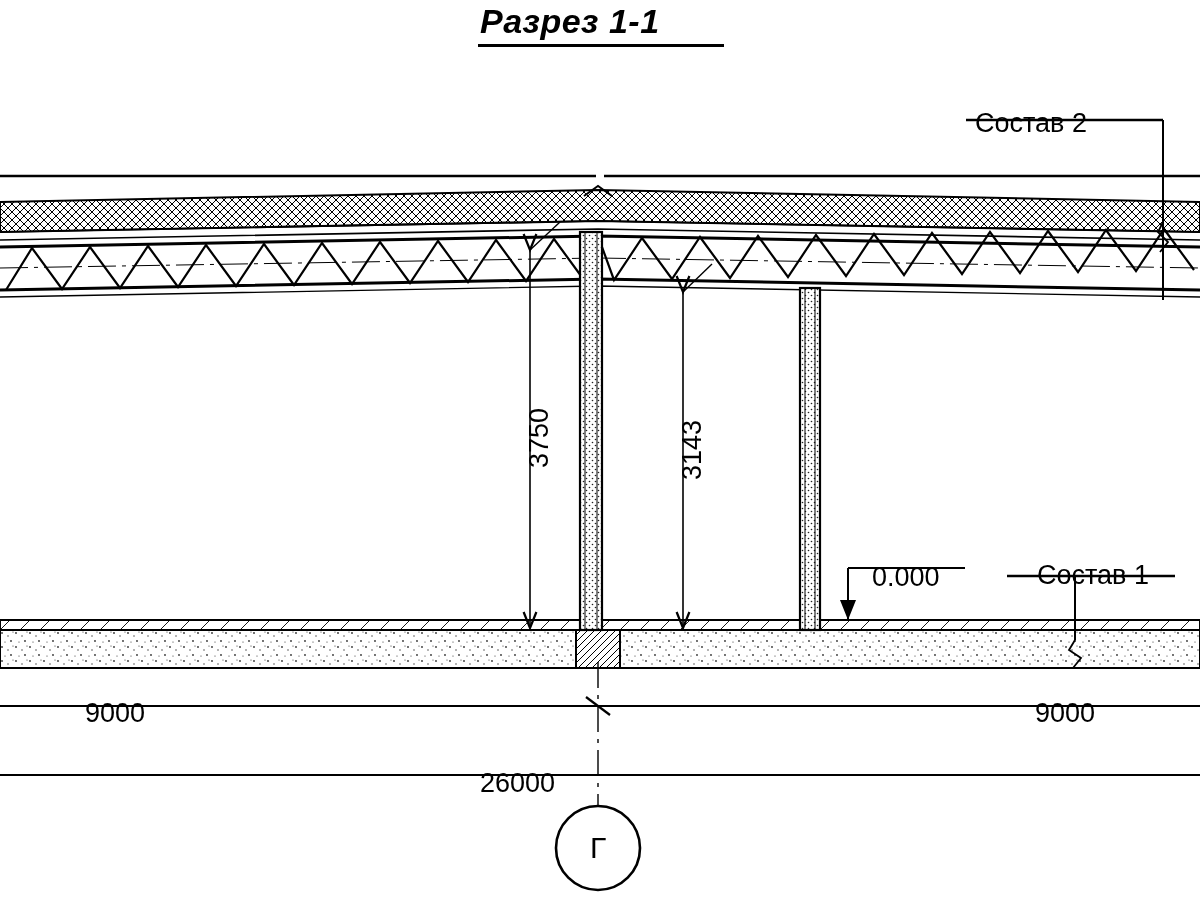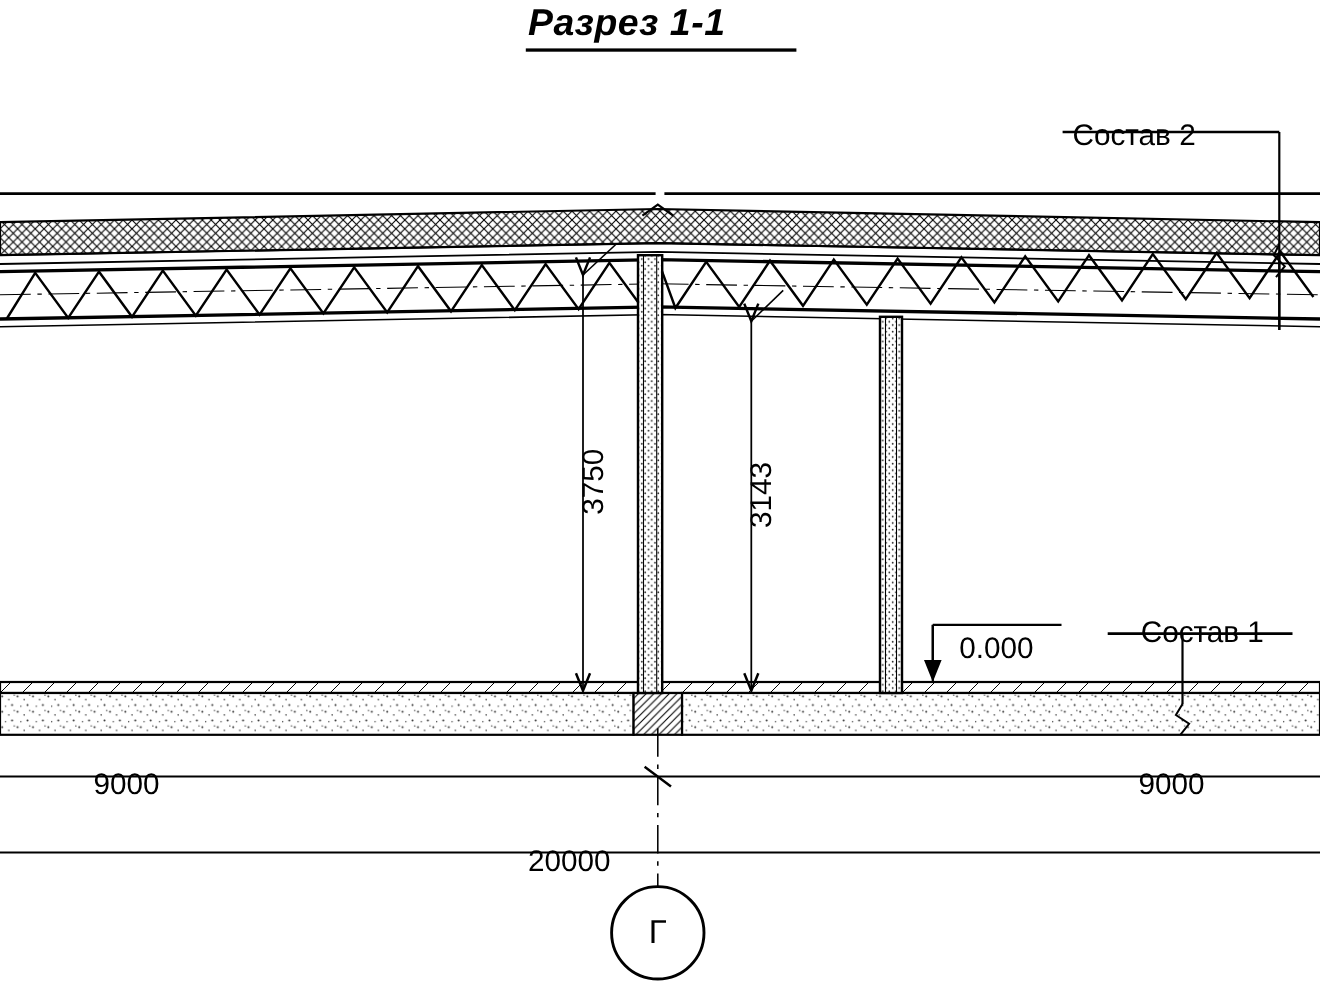--- a/index.html
+++ b/index.html
@@ -221,27 +221,27 @@
 
   </svg>
 
   <div class="title-text" style="left:480px; top:2px;">Разрез 1-1</div>
   <div style="position:absolute; left:478px; top:44px; width:246px; height:3px; background:#000;"></div>
 
   <div class="lbl" style="left:975px; top:80px;">Состав 2</div>
 
   <div class="lbl" style="left:1037px; top:532px;">Состав 1</div>
 
-  <div class="lbl" style="left:872px; top:546px;">0.000</div>
+  <div class="lbl" style="left:872px; top:534px;">0.000</div>
 
   <div class="vlbl" style="left:524px; top:468px;">3750</div>
 
   <div class="vlbl" style="left:677px; top:480px;">3143</div>
 
   <div class="lbl" style="left:85px; top:670px;">9000</div>
 
   <div class="lbl" style="left:1035px; top:670px;">9000</div>
 
-  <div class="lbl" style="left:480px; top:740px;">20000</div>
+  <div class="lbl" style="left:480px; top:740px;">26000</div>
 
   <div class="axis-letter" style="left:563px; top:831px;">Г</div>
 
 </div>
 
 </body></html>

